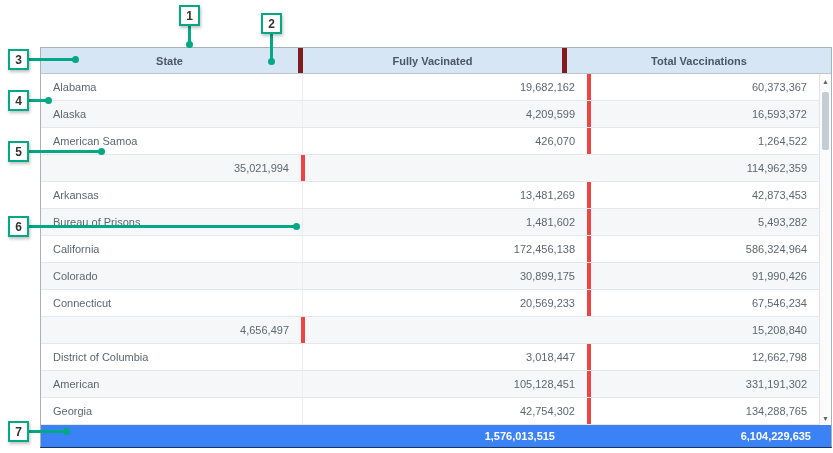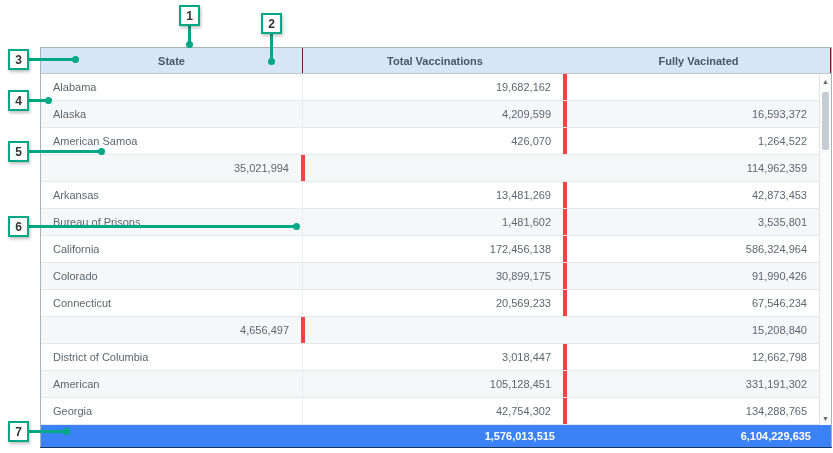--- a/index.html
+++ b/index.html
@@ -11,24 +11,24 @@
   .table-wrap {
     position:absolute; left:40px; top:47px; width:792px; height:401px;
     border:1px solid #a9b2bb; border-bottom:2px solid #16345c; background:#fff;
   }
   .thead { display:flex; height:26px; background:#d6e6f4; border-bottom:1px solid #bdc6ce; }
   .th { display:flex; align-items:center; justify-content:center;
         font-size:11px; font-weight:bold; color:#4a5666; }
   .c-state { width:262px; }
   .c-fully { width:264px; }
   .c-total { flex:1; }
-  .th.c-state, .th.c-fully { border-right:1px solid #7f1d1d; }
+  .th.c-state, .th.c-fully { border-right:5px solid #7f1d1d; }
 
   .tbody { position:relative; height:351px; }
-  .tr { display:flex; height:27px; border-bottom:1px solid #e5e8ea; background:#fff; }
+  .tr { display:flex; height:27px; border-bottom:1px solid #e5e8ea; background:#fff;gap:24px; }
   .tr:nth-child(even) { background:#f5f7f9; }
   .td { display:flex; align-items:center; font-size:11px; color:#5d6770; }
   .td.c-state { padding-left:12px; border-right:1px solid #eceef0; }
   .td.c-fully { justify-content:flex-end; padding-right:12px; border-right:4px solid #ef4444; }
   .td.c-total { justify-content:flex-end; padding-right:24px; }
 
   
   .scrollbar { position:absolute; right:0; top:0; width:12px; height:351px;
                background:#fbfbfb; border-left:1px solid #e3e3e3; z-index:5; }
   .sb-arrow { position:absolute; left:0; width:11px; height:14px; font-size:7px;
@@ -58,29 +58,30 @@
 </style>
 </head>
 <body>
 
 <div class="canvas">
 
   <div class="table-wrap">
 
     <div class="thead">
       <div class="th c-state">State</div>
+      <div class="th c-fully">Fully Vacinated</div>
       <div class="th c-total">Total Vaccinations</div>
-      <div class="th c-fully">Fully Vacinated</div>
     </div>
 
     <div class="tbody">
 
       <div class="tr">
         <div class="td c-state">Alabama</div>
         <div class="td c-fully">19,682,162</div>
+        <div class="td c-total">60,373,367</div>
       </div>
       <div class="tr">
         <div class="td c-state">Alaska</div>
         <div class="td c-fully">4,209,599</div>
         <div class="td c-total">16,593,372</div>
       </div>
       <div class="tr">
         <div class="td c-state">American Samoa</div>
         <div class="td c-fully">426,070</div>
         <div class="td c-total">1,264,522</div>
@@ -90,21 +91,21 @@
         <div class="td c-total">114,962,359</div>
       </div>
       <div class="tr">
         <div class="td c-state">Arkansas</div>
         <div class="td c-fully">13,481,269</div>
         <div class="td c-total">42,873,453</div>
       </div>
       <div class="tr">
         <div class="td c-state">Bureau of Prisons</div>
         <div class="td c-fully">1,481,602</div>
-        <div class="td c-total">3,535,801</div>
+        <div class="td c-total">5,493,282</div>
       </div>
       <div class="tr">
         <div class="td c-state">California</div>
         <div class="td c-fully">172,456,138</div>
         <div class="td c-total">586,324,964</div>
       </div>
       <div class="tr">
         <div class="td c-state">Colorado</div>
         <div class="td c-fully">30,899,175</div>
         <div class="td c-total">91,990,426</div>

